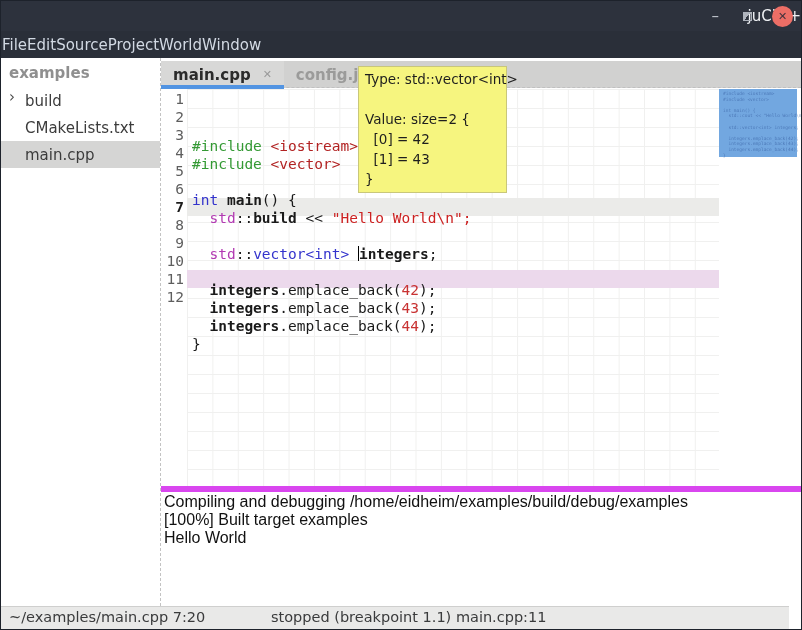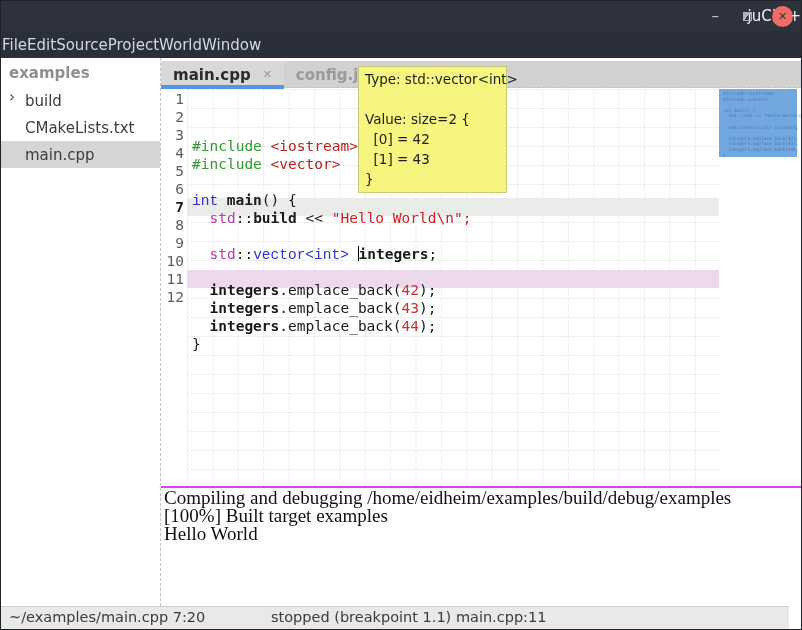--- a/index.html
+++ b/index.html
@@ -47,32 +47,32 @@
     background-size:25.4px 19px;}
   .band{position:absolute;left:0;right:0;height:18px;}
   .band.current{background:var(--cur-line);}
   .band.breakpoint{background:var(--bp-line);}
   .codelines{position:absolute;left:0;top:1px;right:0;margin-top:47px;}
   .crow{height:18px;white-space:pre;padding-left:5px;color:var(--syn-text);}
   .syn-pre{color:var(--syn-preprocessor);}
   .syn-hdr{color:var(--syn-header);}
   .syn-str{color:var(--syn-string);}
   .syn-num{color:var(--syn-number);}
-  .syn-kw{color:var(--syn-keyword);font-family:Liberation Mono, monospace;}
+  .syn-kw{color:var(--syn-keyword);}
   .syn-ns{color:var(--syn-namespace);}
   .syn-fn{color:var(--syn-text);font-weight:bold;}
   .cursor{display:inline-block;width:0;border-left:1px solid #000;height:15px;vertical-align:-2px;}
   .minimap{position:absolute;right:4px;width:78px;top:0;bottom:0;background:#fff;}
   .mini-vis{position:absolute;left:0;right:0;top:0;height:68px;background:var(--mini-overlay);}
   .mini-text{margin:0;padding:2px 0 0 4px;font-family:"DejaVu Sans Mono",monospace;
     font-size:4.5px;line-height:5.6px;color:#2d5397;opacity:.55;white-space:pre;}
   
   .console{position:absolute;left:0;top:428px;right:0;bottom:0;background:#fff;
-    border-top:2px solid #d946ef;font-family:Liberation Serif, serif;
-    font-size:19px;line-height:18px;color:#111;padding:1px 0 0 3px;}
+    border-top:6px solid #d946ef;font-family:Liberation Sans, sans-serif;
+    font-size:16px;line-height:18px;color:#111;padding:1px 0 0 3px;}
   .console div{white-space:pre;}
   
   .statusbar{position:absolute;left:0;right:12px;bottom:0;height:23px;background:#e9e9e8;
     border-top:1px solid #cfcfce;color:#3a3b3c;font-size:14.5px;}
   .status-left{position:absolute;left:8px;top:2px;}
   .status-debug{position:absolute;left:270px;top:2px;}
   
   .tooltip{position:absolute;left:357px;top:65px;width:149px;height:127px;z-index:50;
     background:var(--tooltip-bg);border:1px solid #c9c77a;color:#1e1e1e;
     font-size:13.5px;line-height:20px;padding:2px 6px;}

